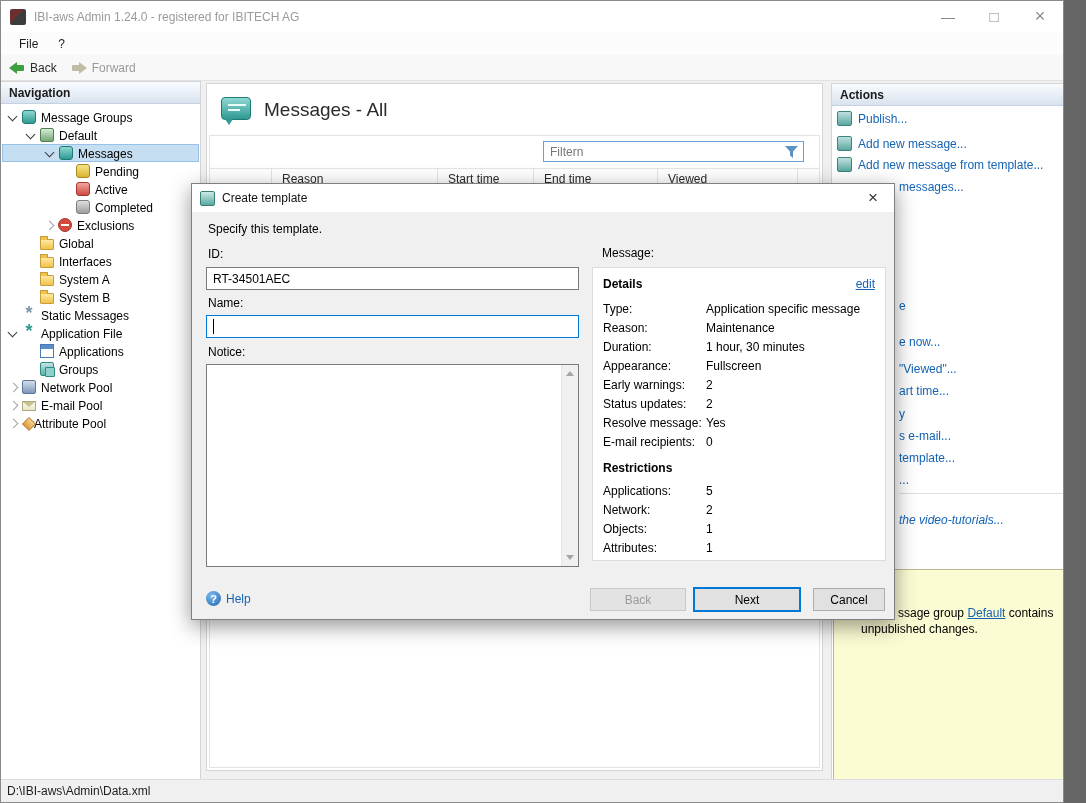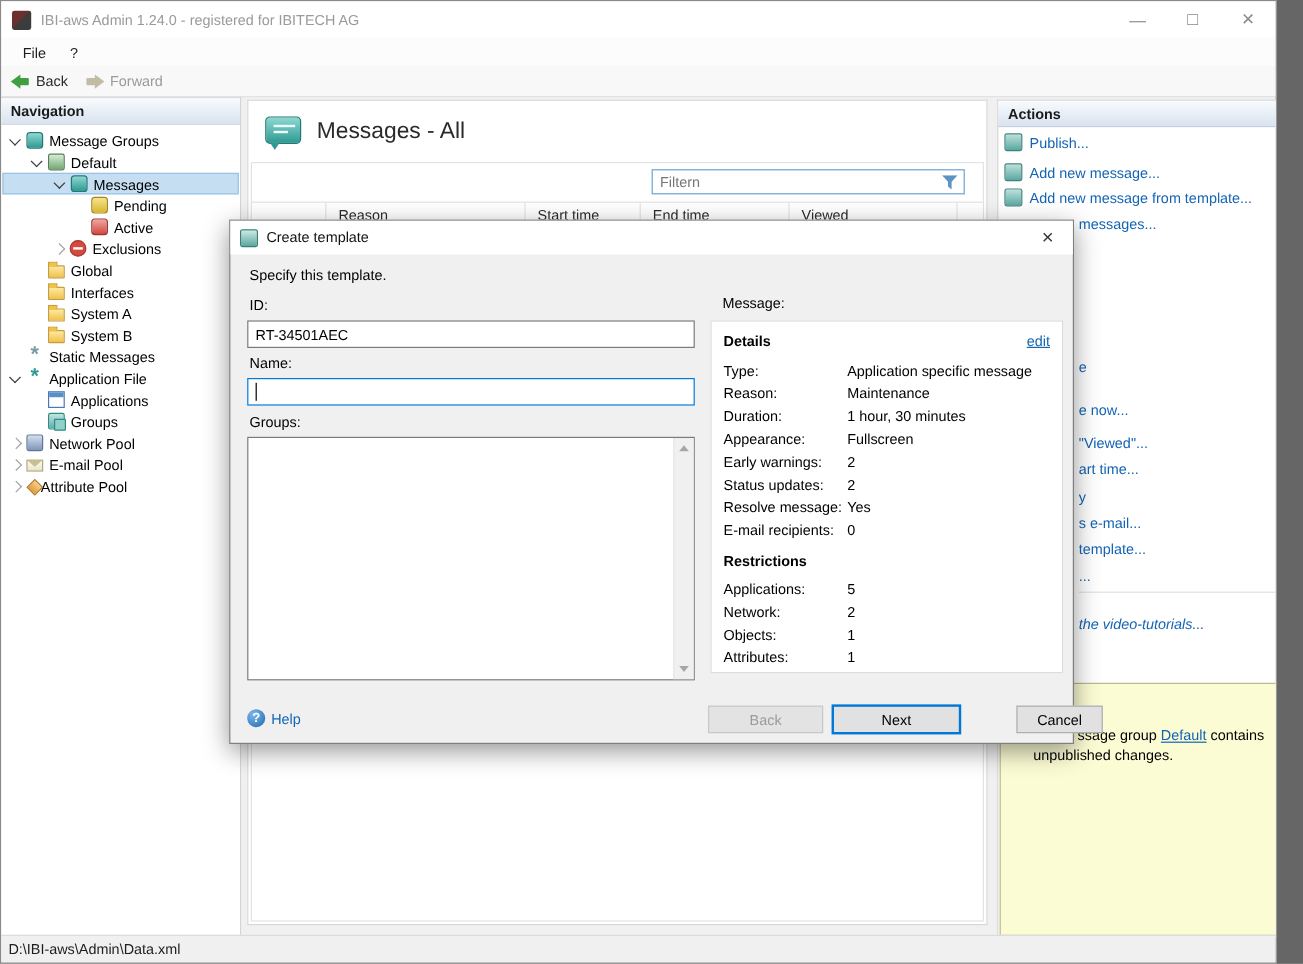--- a/index.html
+++ b/index.html
@@ -123,21 +123,21 @@
   .restrict{margin-top:10px;height:16px;}
   #restriction-rows{margin-top:4px;}
   .d-row{display:flex;align-items:center;height:19px;}
   .d-label{width:103px;flex:none;}
   .help{position:absolute;left:14px;top:407px;display:flex;align-items:center;color:#1464b4;cursor:pointer;}
   .help-ic{display:inline-flex;width:15px;height:15px;margin-right:5px;border-radius:50%;background:radial-gradient(circle at 35% 30%,#7db9ea,#1f66b0);color:#fff;font-size:11px;font-weight:bold;align-items:center;justify-content:center;}
   .help-ic::before{content:"?";}
   .btn{position:absolute;height:23px;background:#e1e1e1;border:1px solid #adadad;font:inherit;color:#000;cursor:pointer;}
   .btn.back{left:398px;top:404px;width:96px;color:#9b9b9b;background:#e3e3e3;border-color:#c8c8c8;cursor:default;}
   .btn.next{left:501px;top:403px;width:108px;height:25px;border:2px solid #0078d7;}
-  .btn.cancel{left:621px;top:404px;width:72px;margin-left:34px;}
+  .btn.cancel{left:621px;top:404px;width:72px;}
 </style>
 </head>
 <body>
 
 <div class="window">
 
   <div class="titlebar">
     <span class="app-icon"></span>
     <span class="title-text">IBI-aws Admin 1.24.0 - registered for IBITECH AG</span>
     <div class="win-controls">
@@ -196,20 +196,26 @@
           <span class="tree-ic ic-bubble yellow"></span>
           <span class="tree-label">Pending</span>
         </div>
         <div class="tree-row">
           <span class="tree-indent" style="width: 60px;"></span>
           <span class="chev-space"></span>
           <span class="tree-ic ic-bubble red"></span>
           <span class="tree-label">Active</span>
         </div>
         <div class="tree-row">
+          <span class="tree-indent" style="width: 60px;"></span>
+          <span class="chev-space"></span>
+          <span class="tree-ic ic-bubble gray"></span>
+          <span class="tree-label">Completed</span>
+        </div>
+        <div class="tree-row">
           <span class="tree-indent" style="width: 42px;"></span>
           <span class="chev right"></span>
           <span class="tree-ic ic-excl"></span>
           <span class="tree-label">Exclusions</span>
         </div>
         <div class="tree-row">
           <span class="tree-indent" style="width: 24px;"></span>
           <span class="chev-space"></span>
           <span class="tree-ic ic-folder"></span>
           <span class="tree-label">Global</span>
@@ -339,21 +345,21 @@
     </div>
     <div class="dlg-intro">Specify this template.</div>
 
     <div class="dlg-label lbl-id">ID:</div>
     <input class="txt id-input" value="RT-34501AEC" style="">
 
     <div class="dlg-label lbl-name">Name:</div>
     <input class="txt name-input" value="" style="">
     <span class="caret"></span>
 
-    <div class="dlg-label lbl-notice">Groups:</div>
+    <div class="dlg-label lbl-notice">Notice:</div>
     <div class="notice-area">
       <textarea style=""></textarea>
       <div class="vscroll">
         <span class="sb-up"></span>
         <span class="sb-down"></span>
       </div>
     </div>
 
     <div class="dlg-label lbl-message">Message:</div>
     <div class="details-panel">

